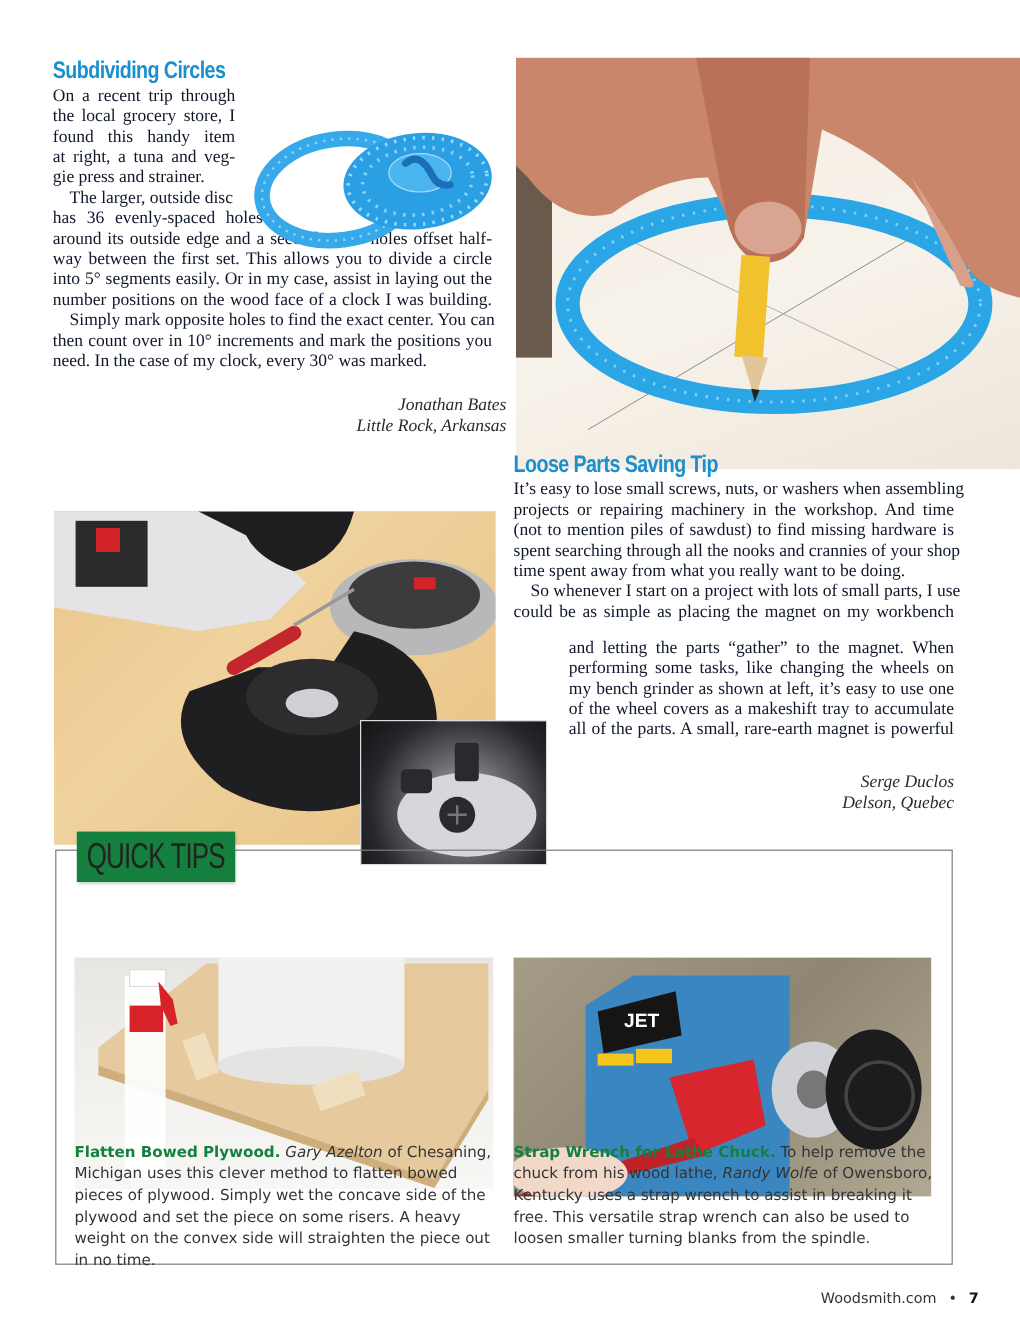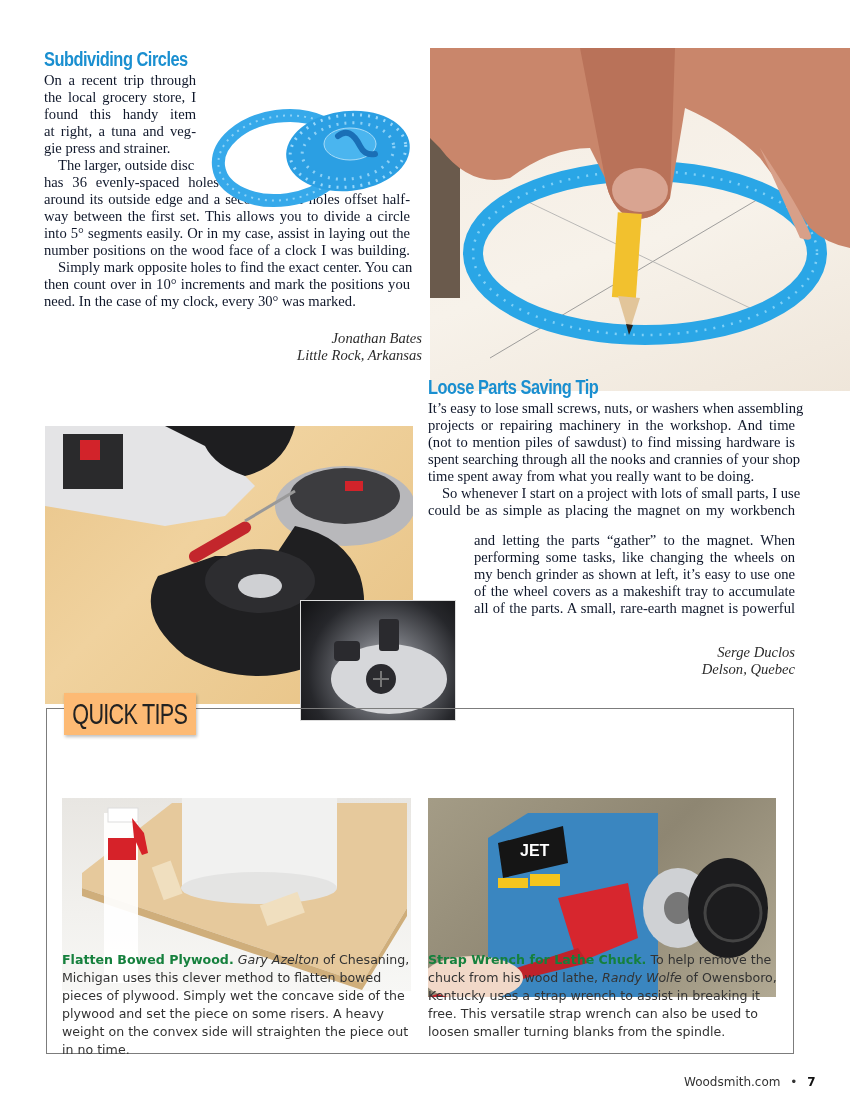--- a/index.html
+++ b/index.html
@@ -56,21 +56,21 @@
       background: radial-gradient(circle at 55% 60%, #bfc0c4 0%, #6a6c72 35%, #26272b 70%, #121214 100%);
       border: 1px solid #ddd; }
 
     
     .qt-box {
       position: absolute; left: 46px; top: 708px; width: 748px; height: 346px;
       border: 1.5px solid #7c7c7c;
     }
     .qt-label {
       position: absolute; left: 64px; top: 693px; width: 132px; height: 42px;
-      background: #fdba74;
+      background: #15803d;
       box-shadow: 1px 2px 3px rgba(0,0,0,0.25);
       display: flex; align-items: center; justify-content: center;
     }
     .qt-label span {
       font-family: "Liberation Sans", "DejaVu Sans", sans-serif;
       font-size: 30px; color: #222;
       letter-spacing: -1px;
       transform: scaleX(0.72);
       display: inline-block;
       white-space: nowrap;

